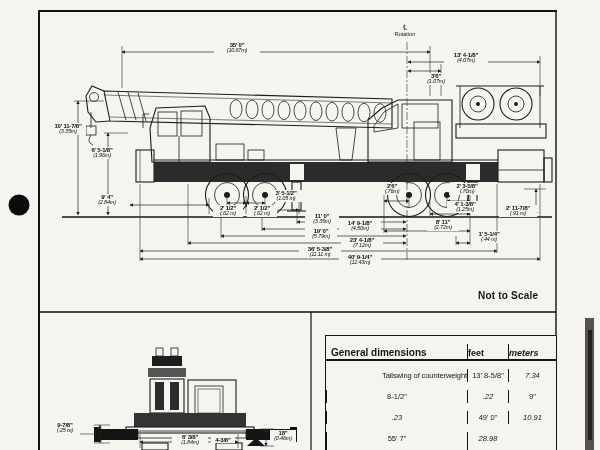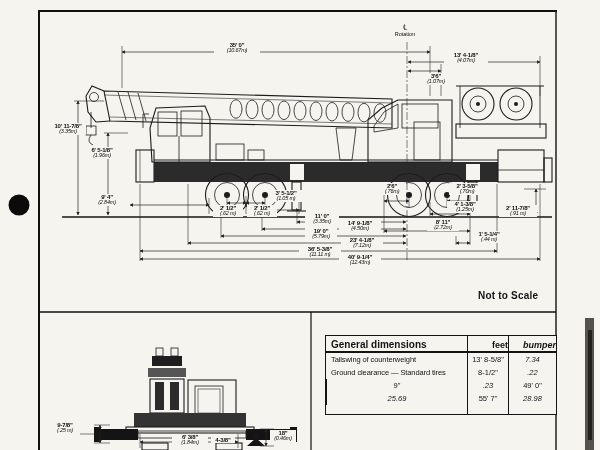--- a/index.html
+++ b/index.html
@@ -13,27 +13,27 @@
   .dim .m{display:block;font-size:5.5px;font-style:italic;letter-spacing:-0.2px;}
   .rotlabel{position:absolute;z-index:3;text-align:center;line-height:1.0;color:#101010;}
   .rotlabel .sym{display:block;font-size:8px;}
   .rotlabel .txt{display:block;font-size:5.5px;}
   .nts{position:absolute;z-index:3;font-size:10px;font-weight:bold;color:#141414;
        letter-spacing:0.2px;}
   
   .gtable{position:absolute;left:325px;top:335px;width:230px;z-index:3;
           display:grid;grid-template-columns:141px 41px 1fr;
           border:1.8px solid #141414;background:#f6f4ef;}
-  .gtable .c{box-sizing:border-box;overflow:hidden;}
+  .gtable .c{box-sizing:border-box;overflow:hidden;margin-top:8px;}
   .gtable .vb{border-left:1px solid #141414;}
   .gtable .hb{border-bottom:2.4px solid #141414;}
   .gt-title{font-size:10px;font-weight:bold;padding:3px 0 2px 5px;height:17px;}
-  .gt-colhead{font-size:9px;font-weight:bold;text-align:right;padding-top:4px;height:17px;}
+  .gt-colhead{font-size:9px;font-weight:bold;text-align:left;padding-top:4px;height:17px;}
   .gt-colhead.it{font-style:italic;}
-  .gt-label{font-size:7.5px;padding:2px 0 0 5px;height:13px;letter-spacing:-0.1px;}
+  .gt-label{font-size:7.5px;padding:2px 0 0 5px;height:13px;letter-spacing:-0.1px;text-align:right;}
   .gt-val{font-size:7.5px;text-align:center;padding-top:2px;height:13px;}
   .gt-val.it{font-style:italic;}
   .gt-tall{height:22px;}
   .gt-sub{display:block;font-size:7.5px;letter-spacing:-0.1px;}
 </style>
 </head>
 <body>
 
 <div id="page">
 
@@ -368,33 +368,32 @@
   <div class="dim" style="left:270px;top:430px;width:26px;">
     <span class="ft">18"</span>
     <span class="m">(0.46m)</span>
   </div>
 
   <div class="nts" style="left:478px;top:290px;width:72px;">Not to Scale</div>
 
   <div class="gtable">
     <div class="c hb gt-title">General dimensions</div>
     <div class="c hb vb gt-colhead">feet</div>
-    <div class="c hb vb gt-colhead it">bumper</div>
+    <div class="c hb vb gt-colhead it">meters</div>
 
     <div class="c gt-label">Tailswing of counterweight</div>
     <div class="c vb gt-val">13' 8-5/8"</div>
     <div class="c vb gt-val it">7.34</div>
 
-    <div class="c gt-label">Ground clearance — Standard tires</div>
     <div class="c vb gt-val">8-1/2"</div>
     <div class="c vb gt-val it">.22</div>
 
     <div class="c vb gt-val">9"</div>
     <div class="c vb gt-val it">.23</div>
 
     <div class="c vb gt-val">49' 0"</div>
-    <div class="c vb gt-val it">25.69</div>
+    <div class="c vb gt-val it">10.91</div>
 
     <div class="c vb gt-val gt-tall">55' 7"</div>
     <div class="c vb gt-val it gt-tall">28.98</div>
   </div>
 
 </div>
 
 </body></html>

